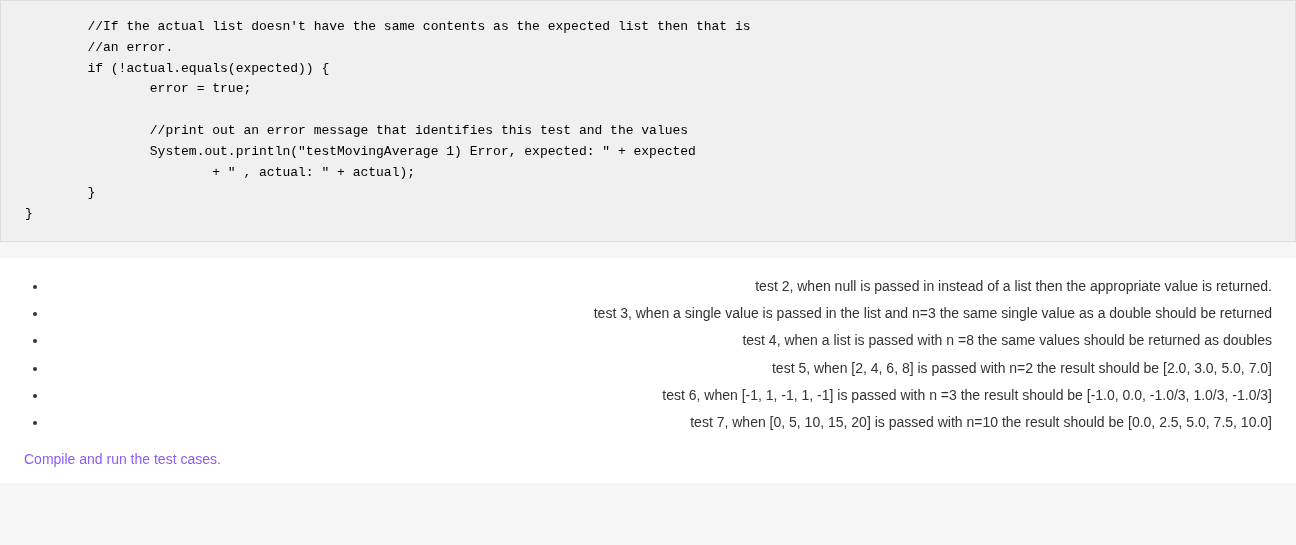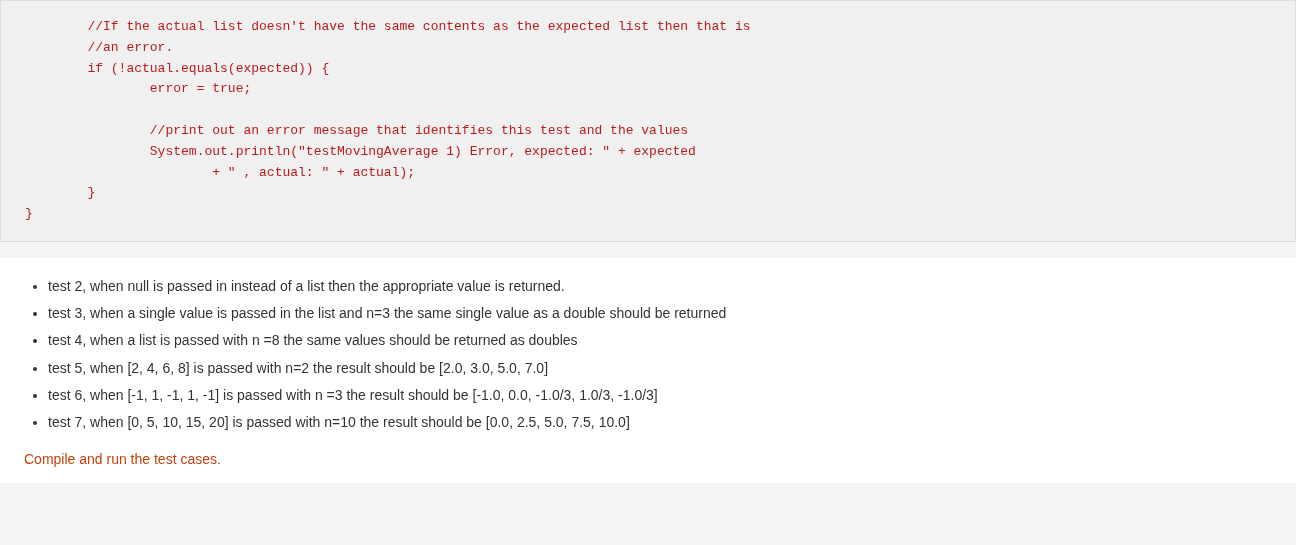--- a/index.html
+++ b/index.html
@@ -23,21 +23,21 @@
       width: 100%;
     }
 
     .code-block {
       background-color: #f0f0f0;
       border: 1px solid #ddd;
       padding: 16px 24px;
       margin: 0 0 16px 0;
       font-family: 'Courier New', Courier, monospace;
       font-size: 13px;
-      color: #b91c1c;
+      color: #000000;
       line-height: 1.6;
       overflow-x: auto;
       white-space: pre;
     }
 
     .content-area {
       background-color: #ffffff;
       padding: 16px 24px;
     }
 
@@ -45,25 +45,26 @@
       list-style: disc;
       padding-left: 24px;
       margin-bottom: 16px;
       line-height: 1.8;
     }
 
     .bullet-list li {
       font-size: 14px;
       color: #333;
       margin-bottom: 2px;
+      text-align: right;
     }
 
     .compile-text {
       font-size: 14px;
-      color: #c2410c;
+      color: #8b5cf6;
       margin-top: 4px;
     }
   </style>
 </head>
 <body>
 
 <div class="page-container">
   <div class="code-block">        //If the actual list doesn't have the same contents as the expected list then that is
         //an error.
         if (!actual.equals(expected)) {

